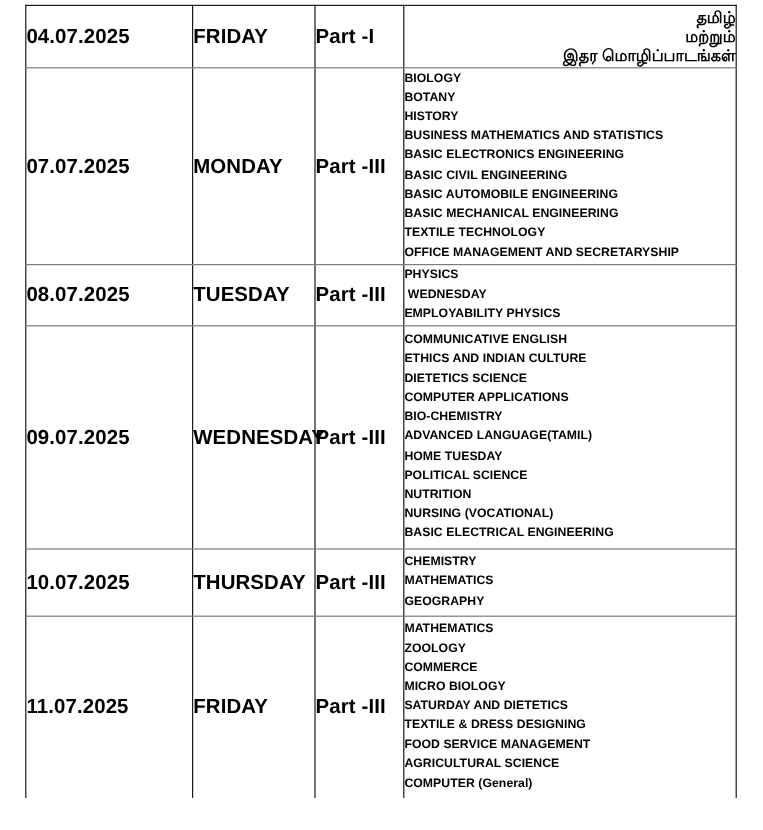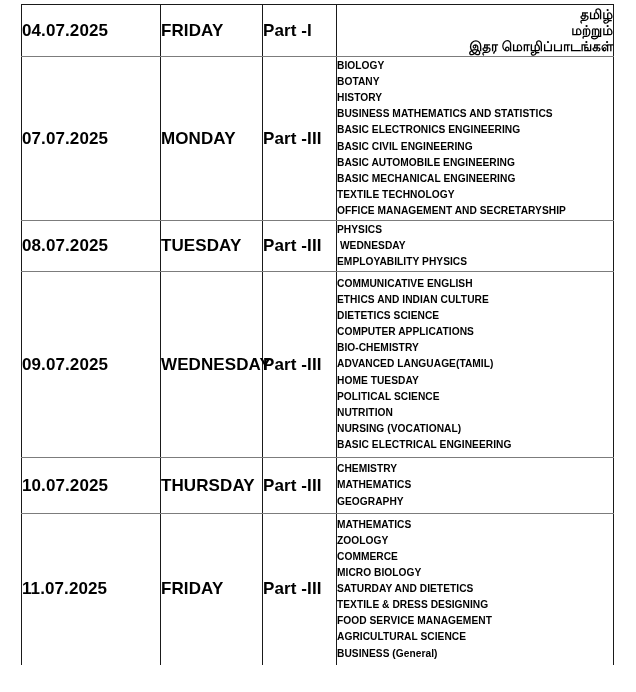--- a/index.html
+++ b/index.html
@@ -193,18 +193,18 @@
         <td class="cell-subject">
           <ul class="subject-list">
             <li>MATHEMATICS</li>
             <li>ZOOLOGY</li>
             <li>COMMERCE</li>
             <li>MICRO BIOLOGY</li>
             <li>SATURDAY AND DIETETICS</li>
             <li>TEXTILE &amp; DRESS DESIGNING</li>
             <li>FOOD SERVICE MANAGEMENT</li>
             <li>AGRICULTURAL SCIENCE</li>
-            <li>BUSINESS (General)</li>
+            <li>COMPUTER (General)</li>
           </ul>
         </td>
       </tr>
     </tbody>
 </table>
 
 </body></html>

